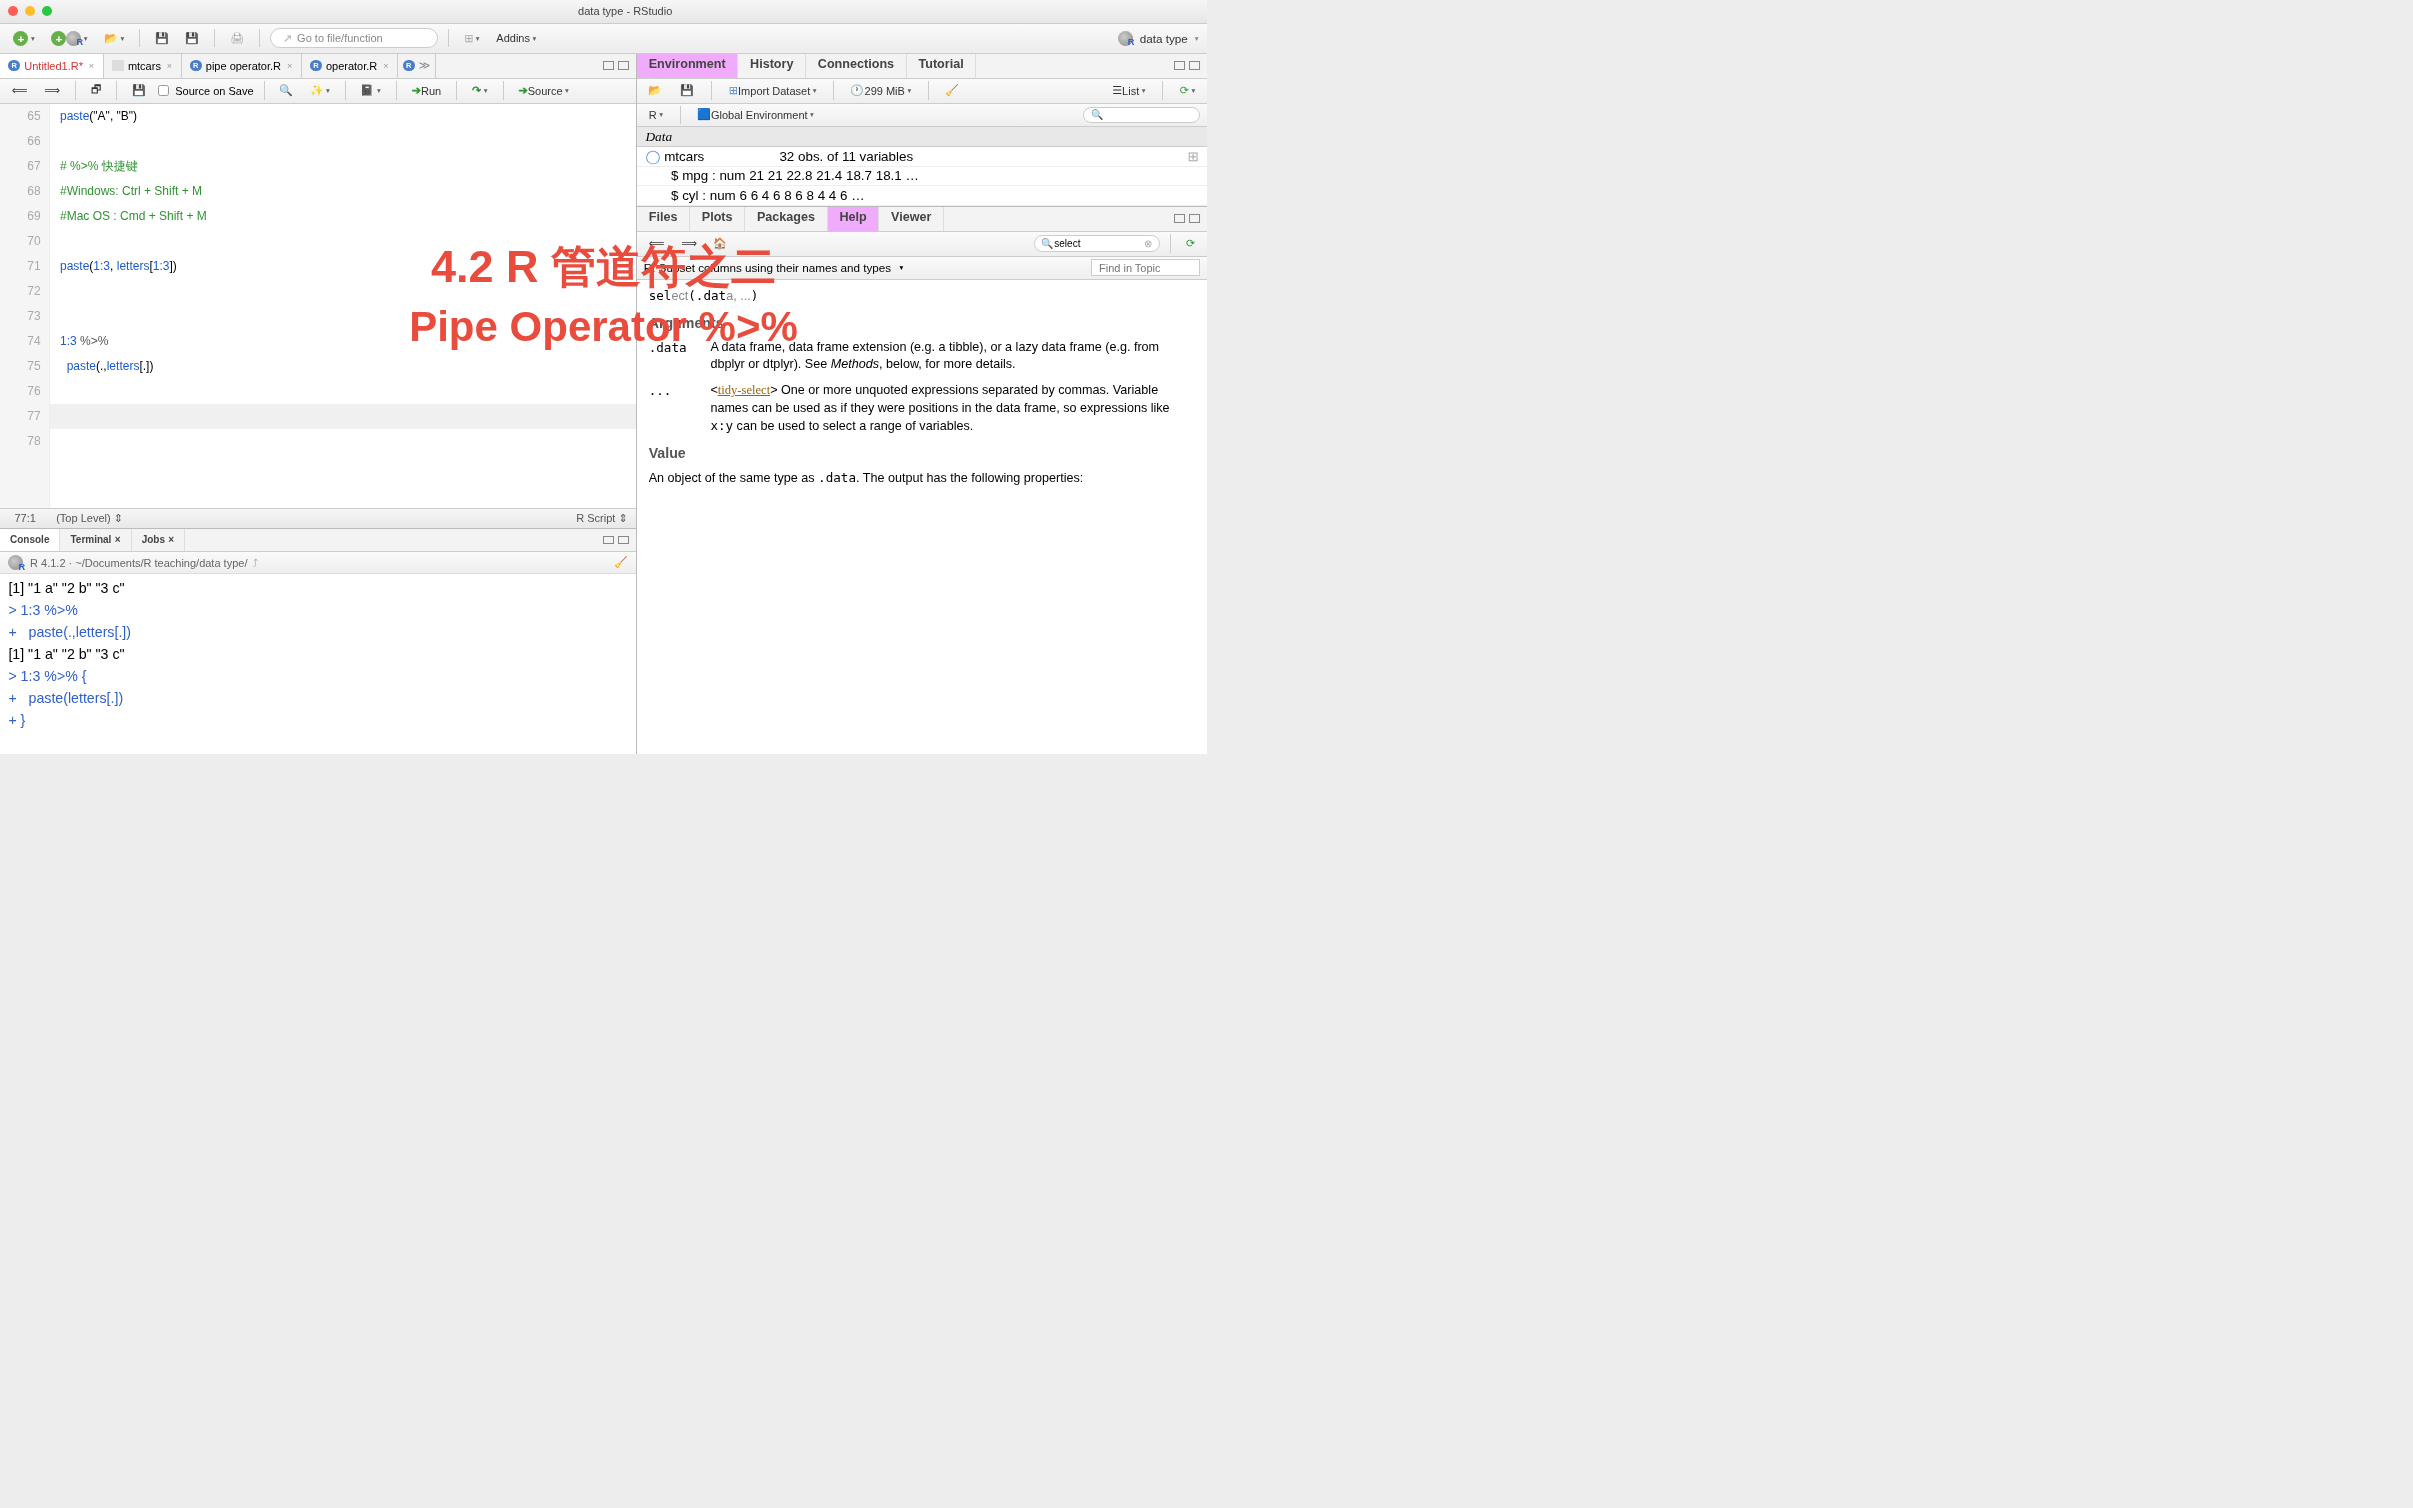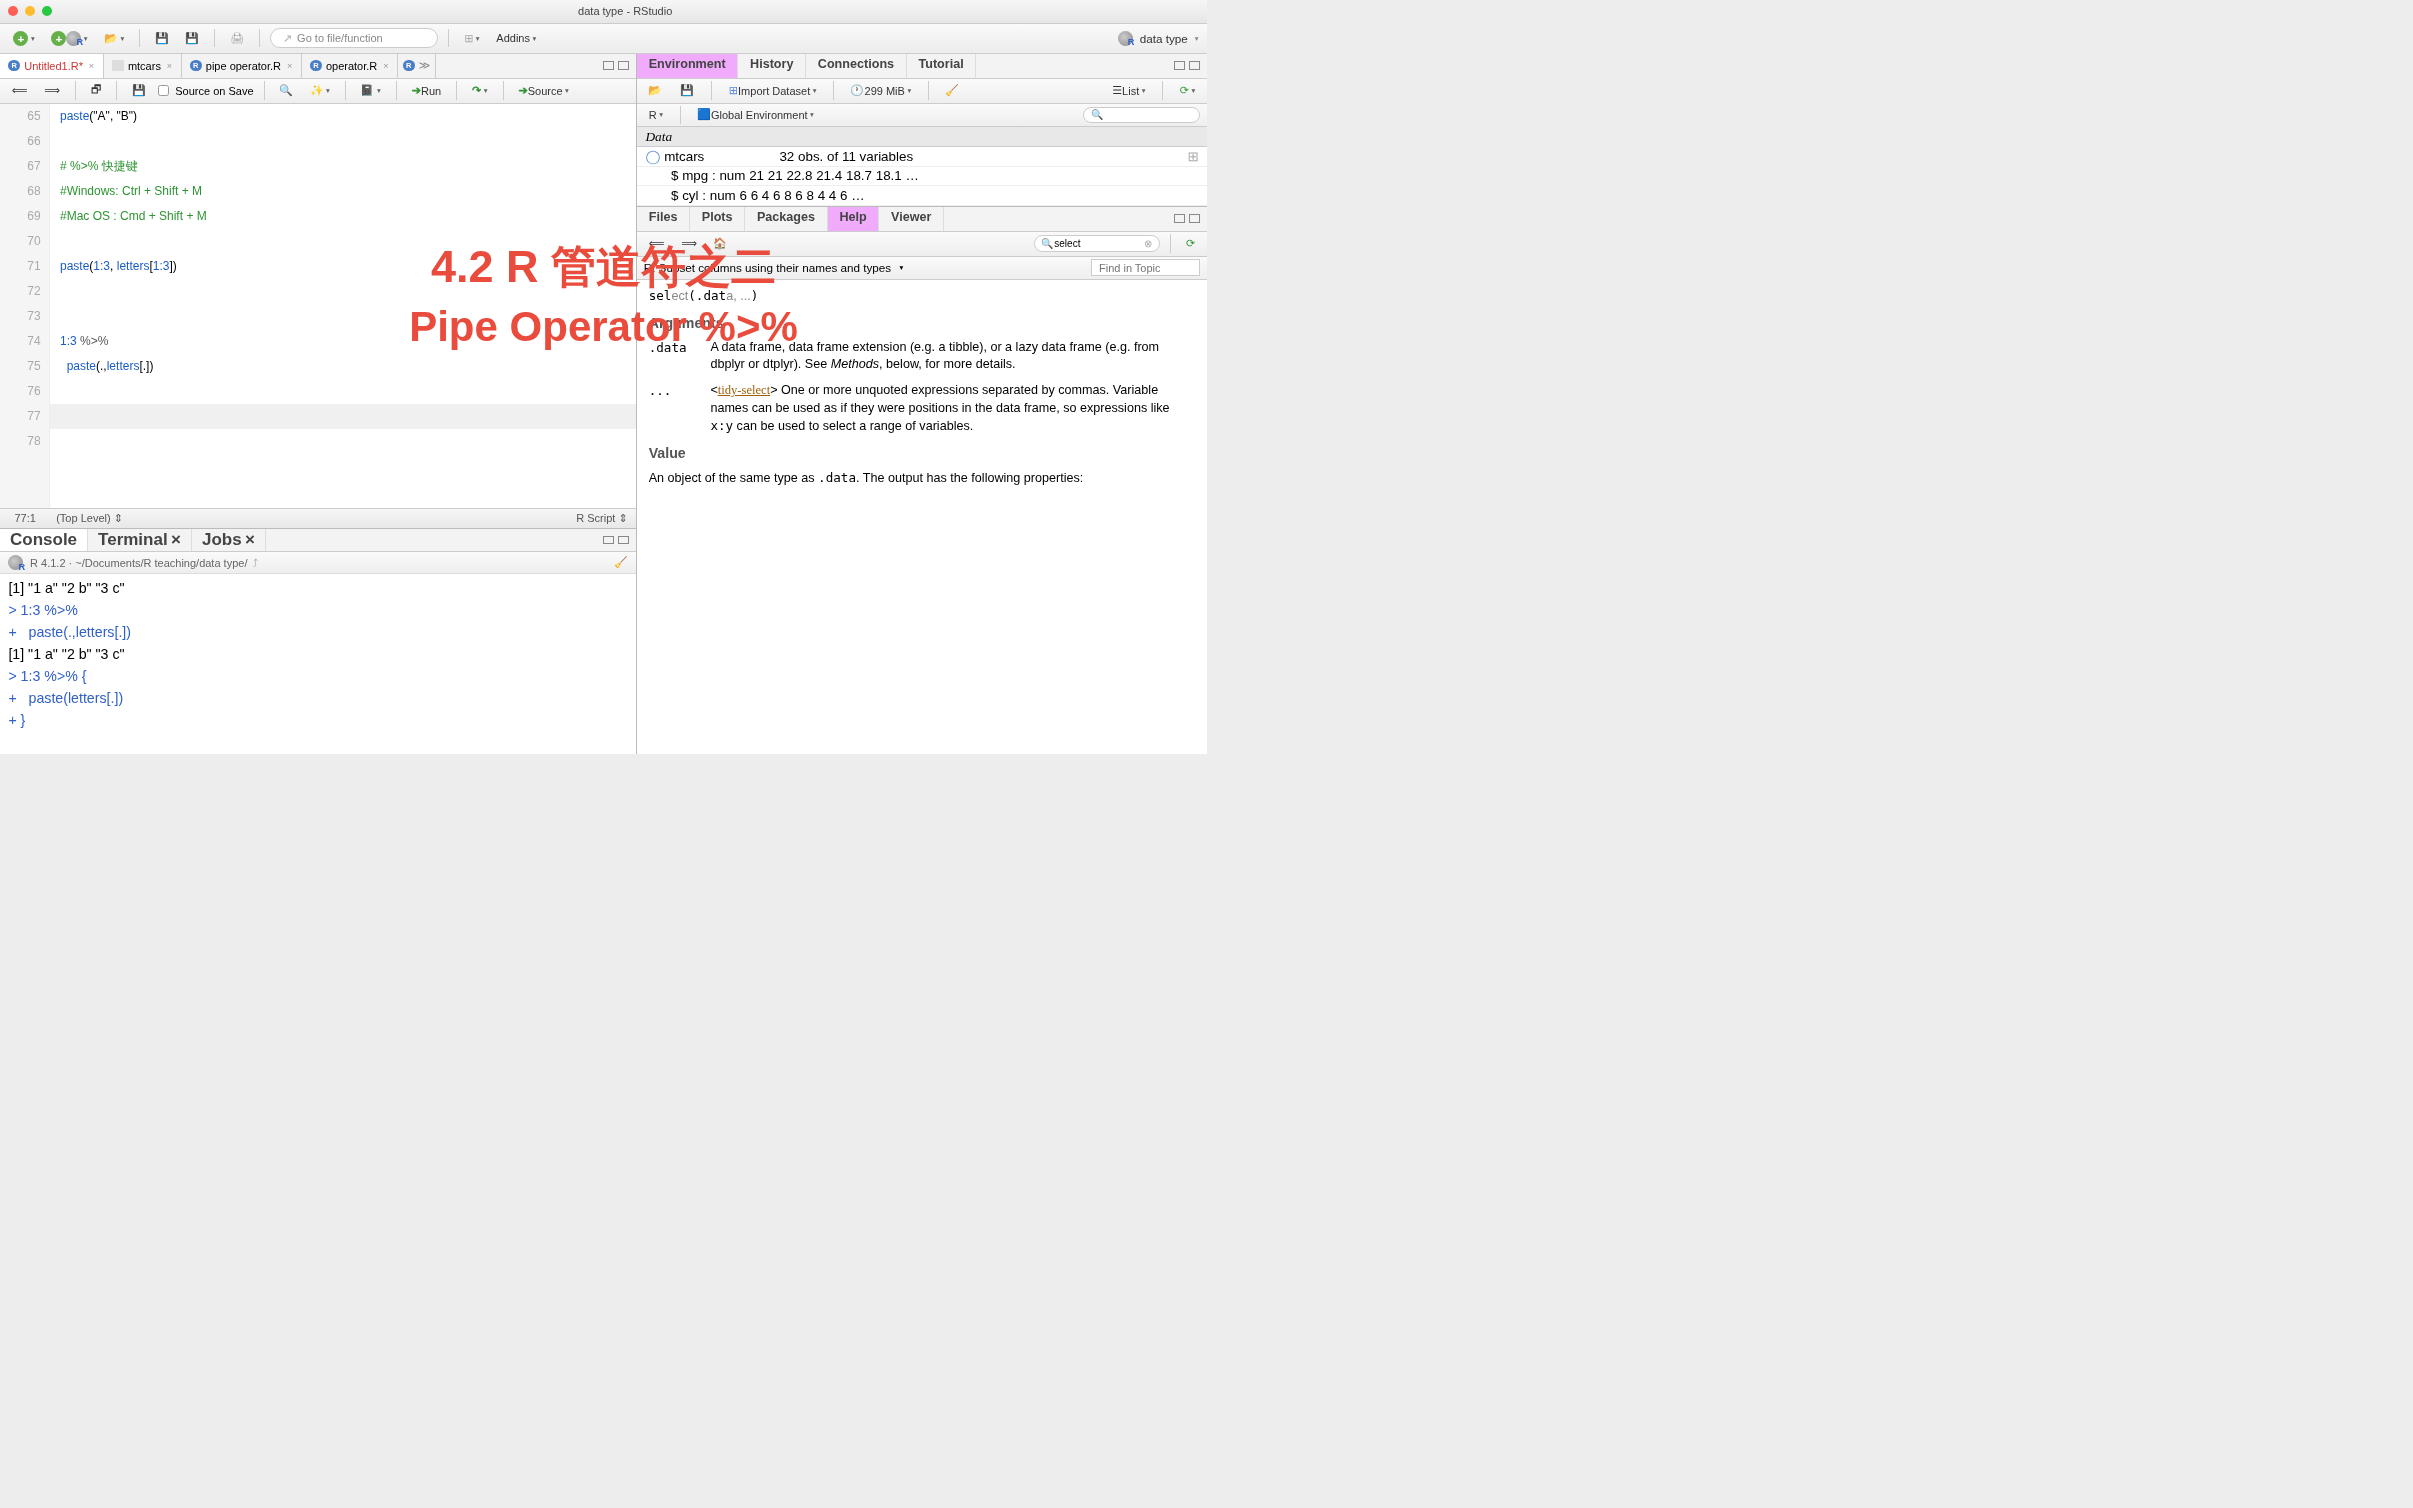--- a/index.html
+++ b/index.html
@@ -45,21 +45,21 @@
 .kw { color: #1a5dc9; }
 .op { color: #555; }
 .line-cursor { background: #f0f0f0; margin-left: -10px; padding-left: 10px; }
 
 .statusbar { height: 20px; background: linear-gradient(#f6f6f6,#e8e8e8); border-top: 0.8px solid #ccc; display: flex; align-items: center; padding: 0 8.4px; font-size: 11px; color: #555; }
 .statusbar .sel { border: 0.8px solid transparent; padding: 0 5px; }
 .statusbar .rs { margin-left: auto; }
 
 .console-pane { height: 226px; border-top: 0.8px solid #bbb; display: flex; flex-direction: column; }
 .console-tabs { display: flex; height: 23.5px; background: #f3f3f3; border-bottom: 0.8px solid #ccc; }
-.ctab { padding: 7px 10px; font-size: 17px; font-weight: 600; color: #444; border-right: 0.8px solid #ddd; display: flex; align-items: center; gap: 3.4px; }
+.ctab { padding: 7px 10px; font-size: 10px; font-weight: 600; color: #444; border-right: 0.8px solid #ddd; display: flex; align-items: center; gap: 3.4px; }
 .ctab.active { background: #fff; }
 .console-hdr { height: 22px; background: linear-gradient(#fafafa,#eee); border-bottom: 0.8px solid #ddd; display: flex; align-items: center; padding: 0 8.4px; font-size: 11px; font-family: Menlo, monospace; color: #666; }
 .console-body { flex: 1; background: #fff; padding: 3.4px 8.4px; font-family: Menlo, Consolas, monospace; font-size: 14.2px; line-height: 22px; white-space: pre; overflow: hidden; }
 .prompt { color: #3060c8; }
 
 .env-tabs { display: flex; height: 25px; background: #f3f3f3; border-bottom: 0.8px solid #ccc; }
 .etab { padding: 3.4px 11.7px; font-size: 12.6px; font-weight: 600; color: #444; border-right: 0.8px solid #ddd; }
 .etab.active { background: #f0abfc; text-align: center; }
 .env-toolbar { height: 25px; background: linear-gradient(#fafafa,#eee); border-bottom: 0.8px solid #ccc; display: flex; align-items: center; padding: 0 6.7px; gap: 8.4px; font-size: 11px; }
 .env-toolbar2 { height: 23.5px; background: linear-gradient(#fafafa,#eee); border-bottom: 0.8px solid #ccc; display: flex; align-items: center; padding: 0 6.7px; gap: 8.4px; font-size: 11px; }

